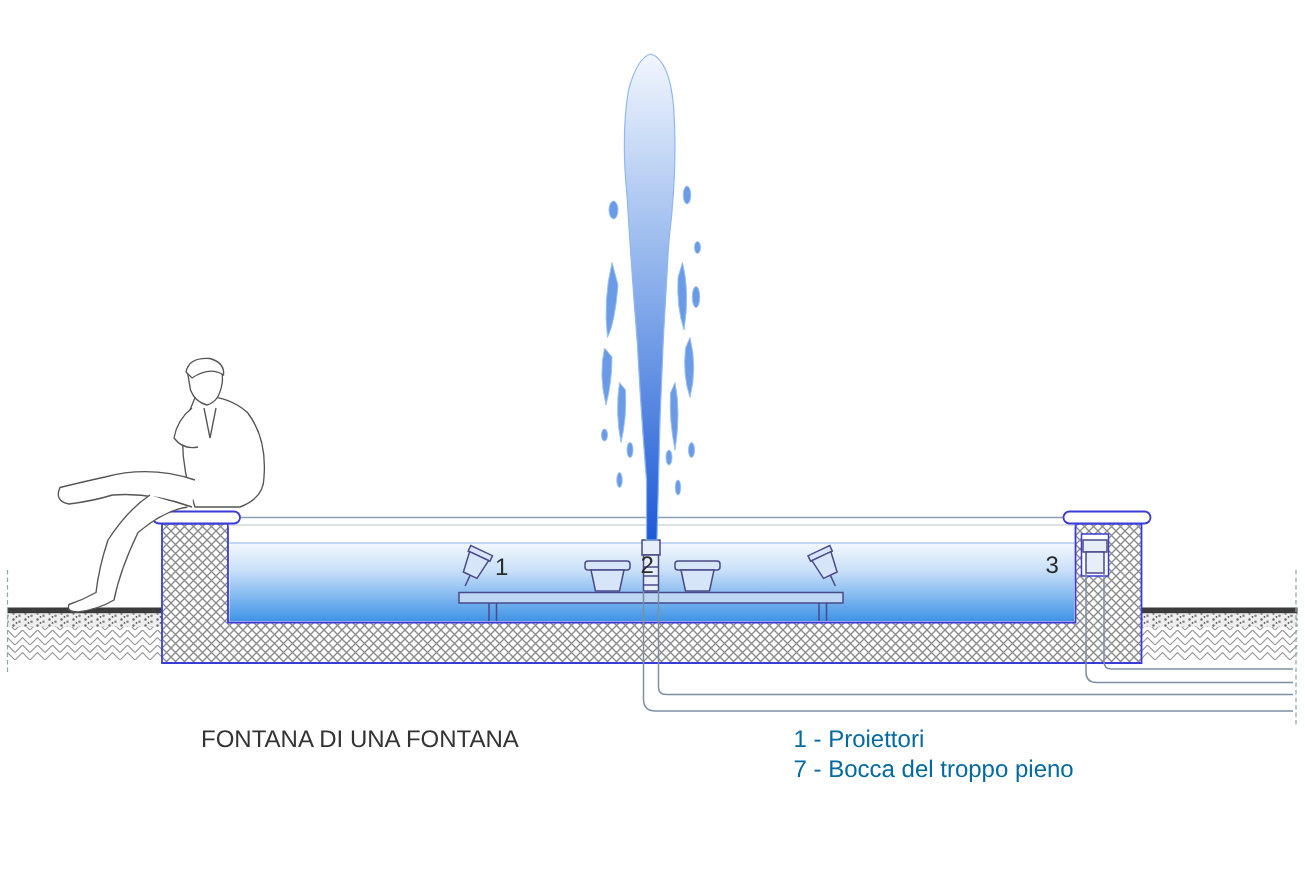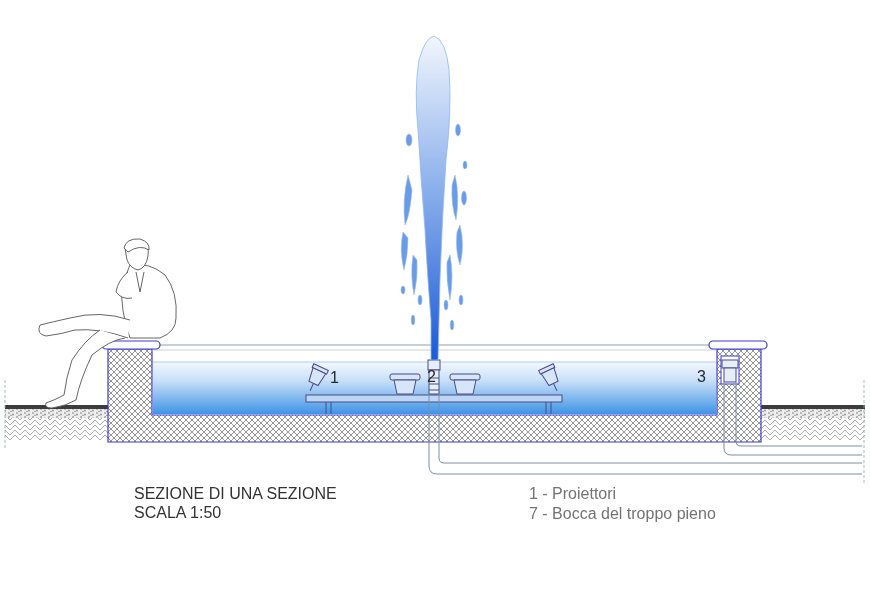--- a/index.html
+++ b/index.html
@@ -2,21 +2,21 @@
 <html><head>
 <meta charset="utf-8">
 <style>
   html, body { margin: 0; padding: 0; background: #ffffff; }
   body { width: 870px; height: 590px; position: relative; overflow: hidden;
          font-family: "Liberation Sans", sans-serif; }
   #drawing { position: absolute; left: 0; top: 0; }
   .lbl { font-family: "Liberation Sans", sans-serif; fill: #2a2a2a; }
   .title-block { position: absolute; left: 134px; top: 484px; color: #333;
                  font-size: 16px; line-height: 19px; }
-  .legend { position: absolute; left: 529px; top: 484px; color: #737373;
+  .legend { position: absolute; left: 529px; top: 484px; color: #0369a1;
             font-size: 16px; line-height: 20px; }
   .legend div, .title-block div { white-space: nowrap; }
 </style>
 </head>
 <body>
 
 <svg id="drawing" width="870" height="590" viewBox="0 0 870 590" xmlns="http://www.w3.org/2000/svg">
   <defs>
     <linearGradient id="waterGrad" x1="0" y1="0" x2="0" y2="1">
       <stop offset="0" stop-color="#f3f8fe"></stop>
@@ -161,20 +161,19 @@
 
     <path d="M136,272 L140,292 L144,272"></path>
   </g>
 
   <text class="lbl" x="330" y="383" font-size="16">1</text>
   <text class="lbl" x="427" y="382" font-size="16">2</text>
   <text class="lbl" x="697" y="382" font-size="16">3</text>
 </svg>
 
 <div class="title-block">
-  <div>SEZIONE DI UNA SEZIONE</div>
-  <div>SCALA 1:50</div>
+  <div>FONTANA DI UNA FONTANA</div>
 </div>
 
 <div class="legend">
   <div>1 - Proiettori</div>
   <div>7 - Bocca del troppo pieno</div>
 </div>
 
 </body></html>

